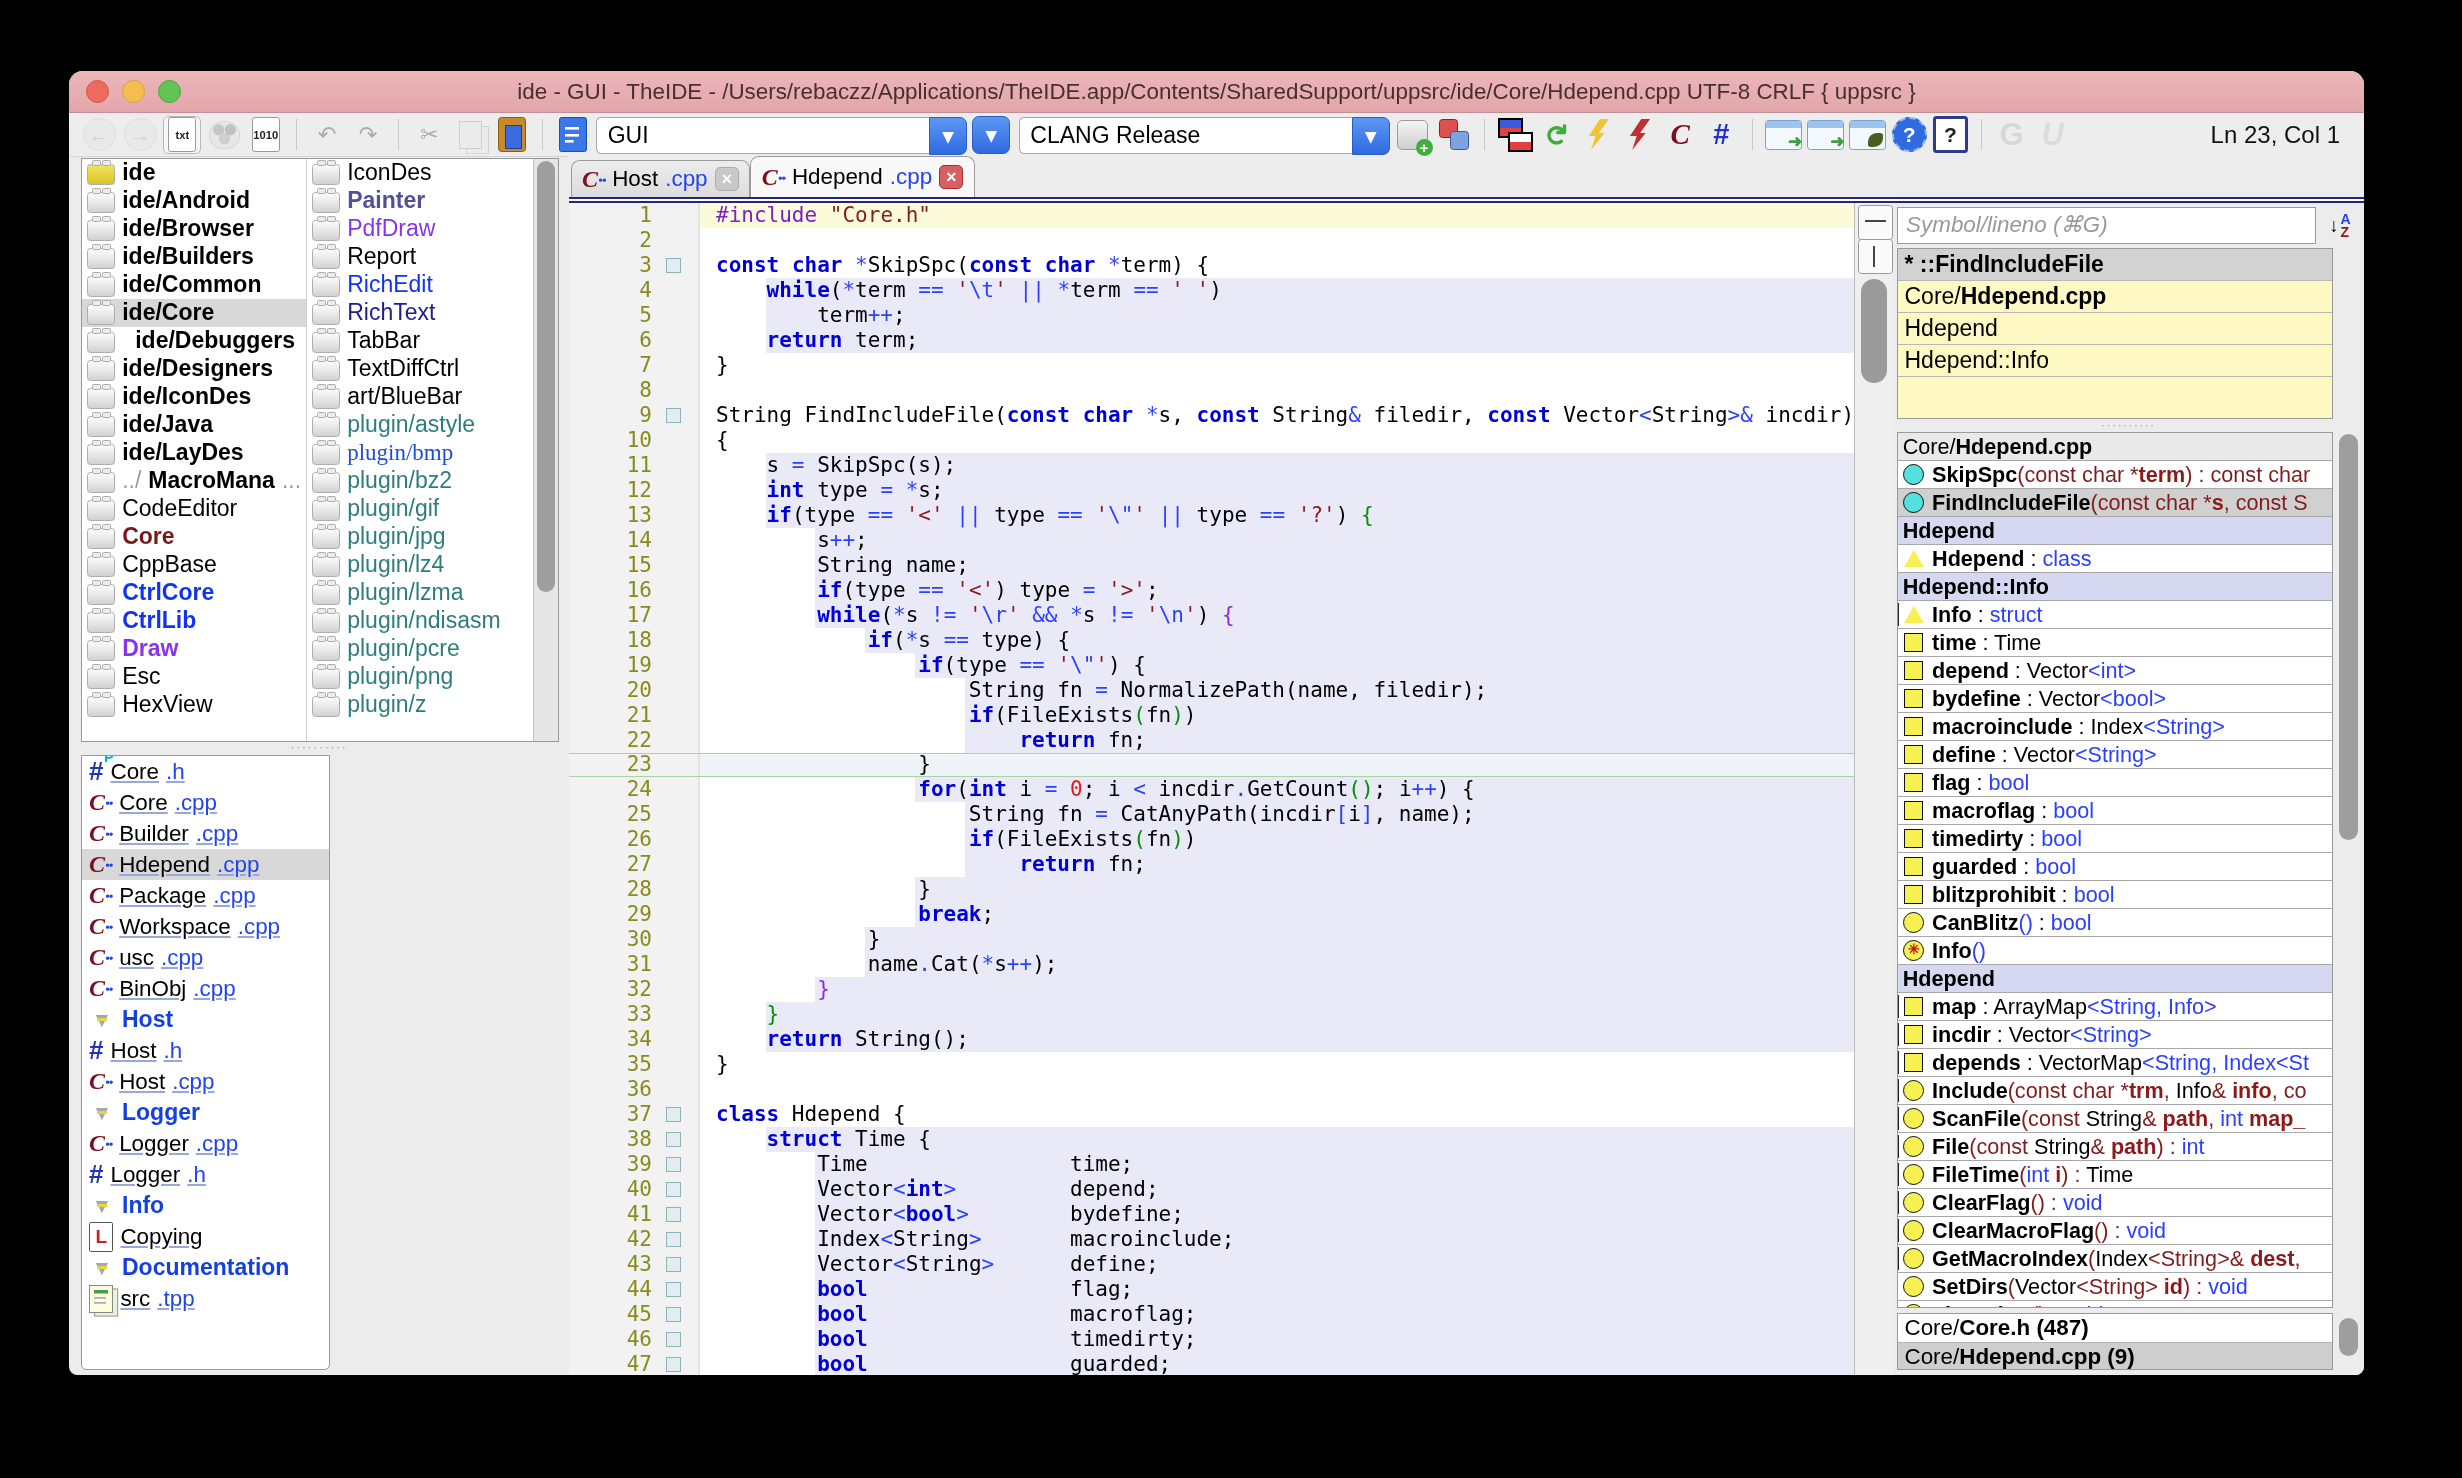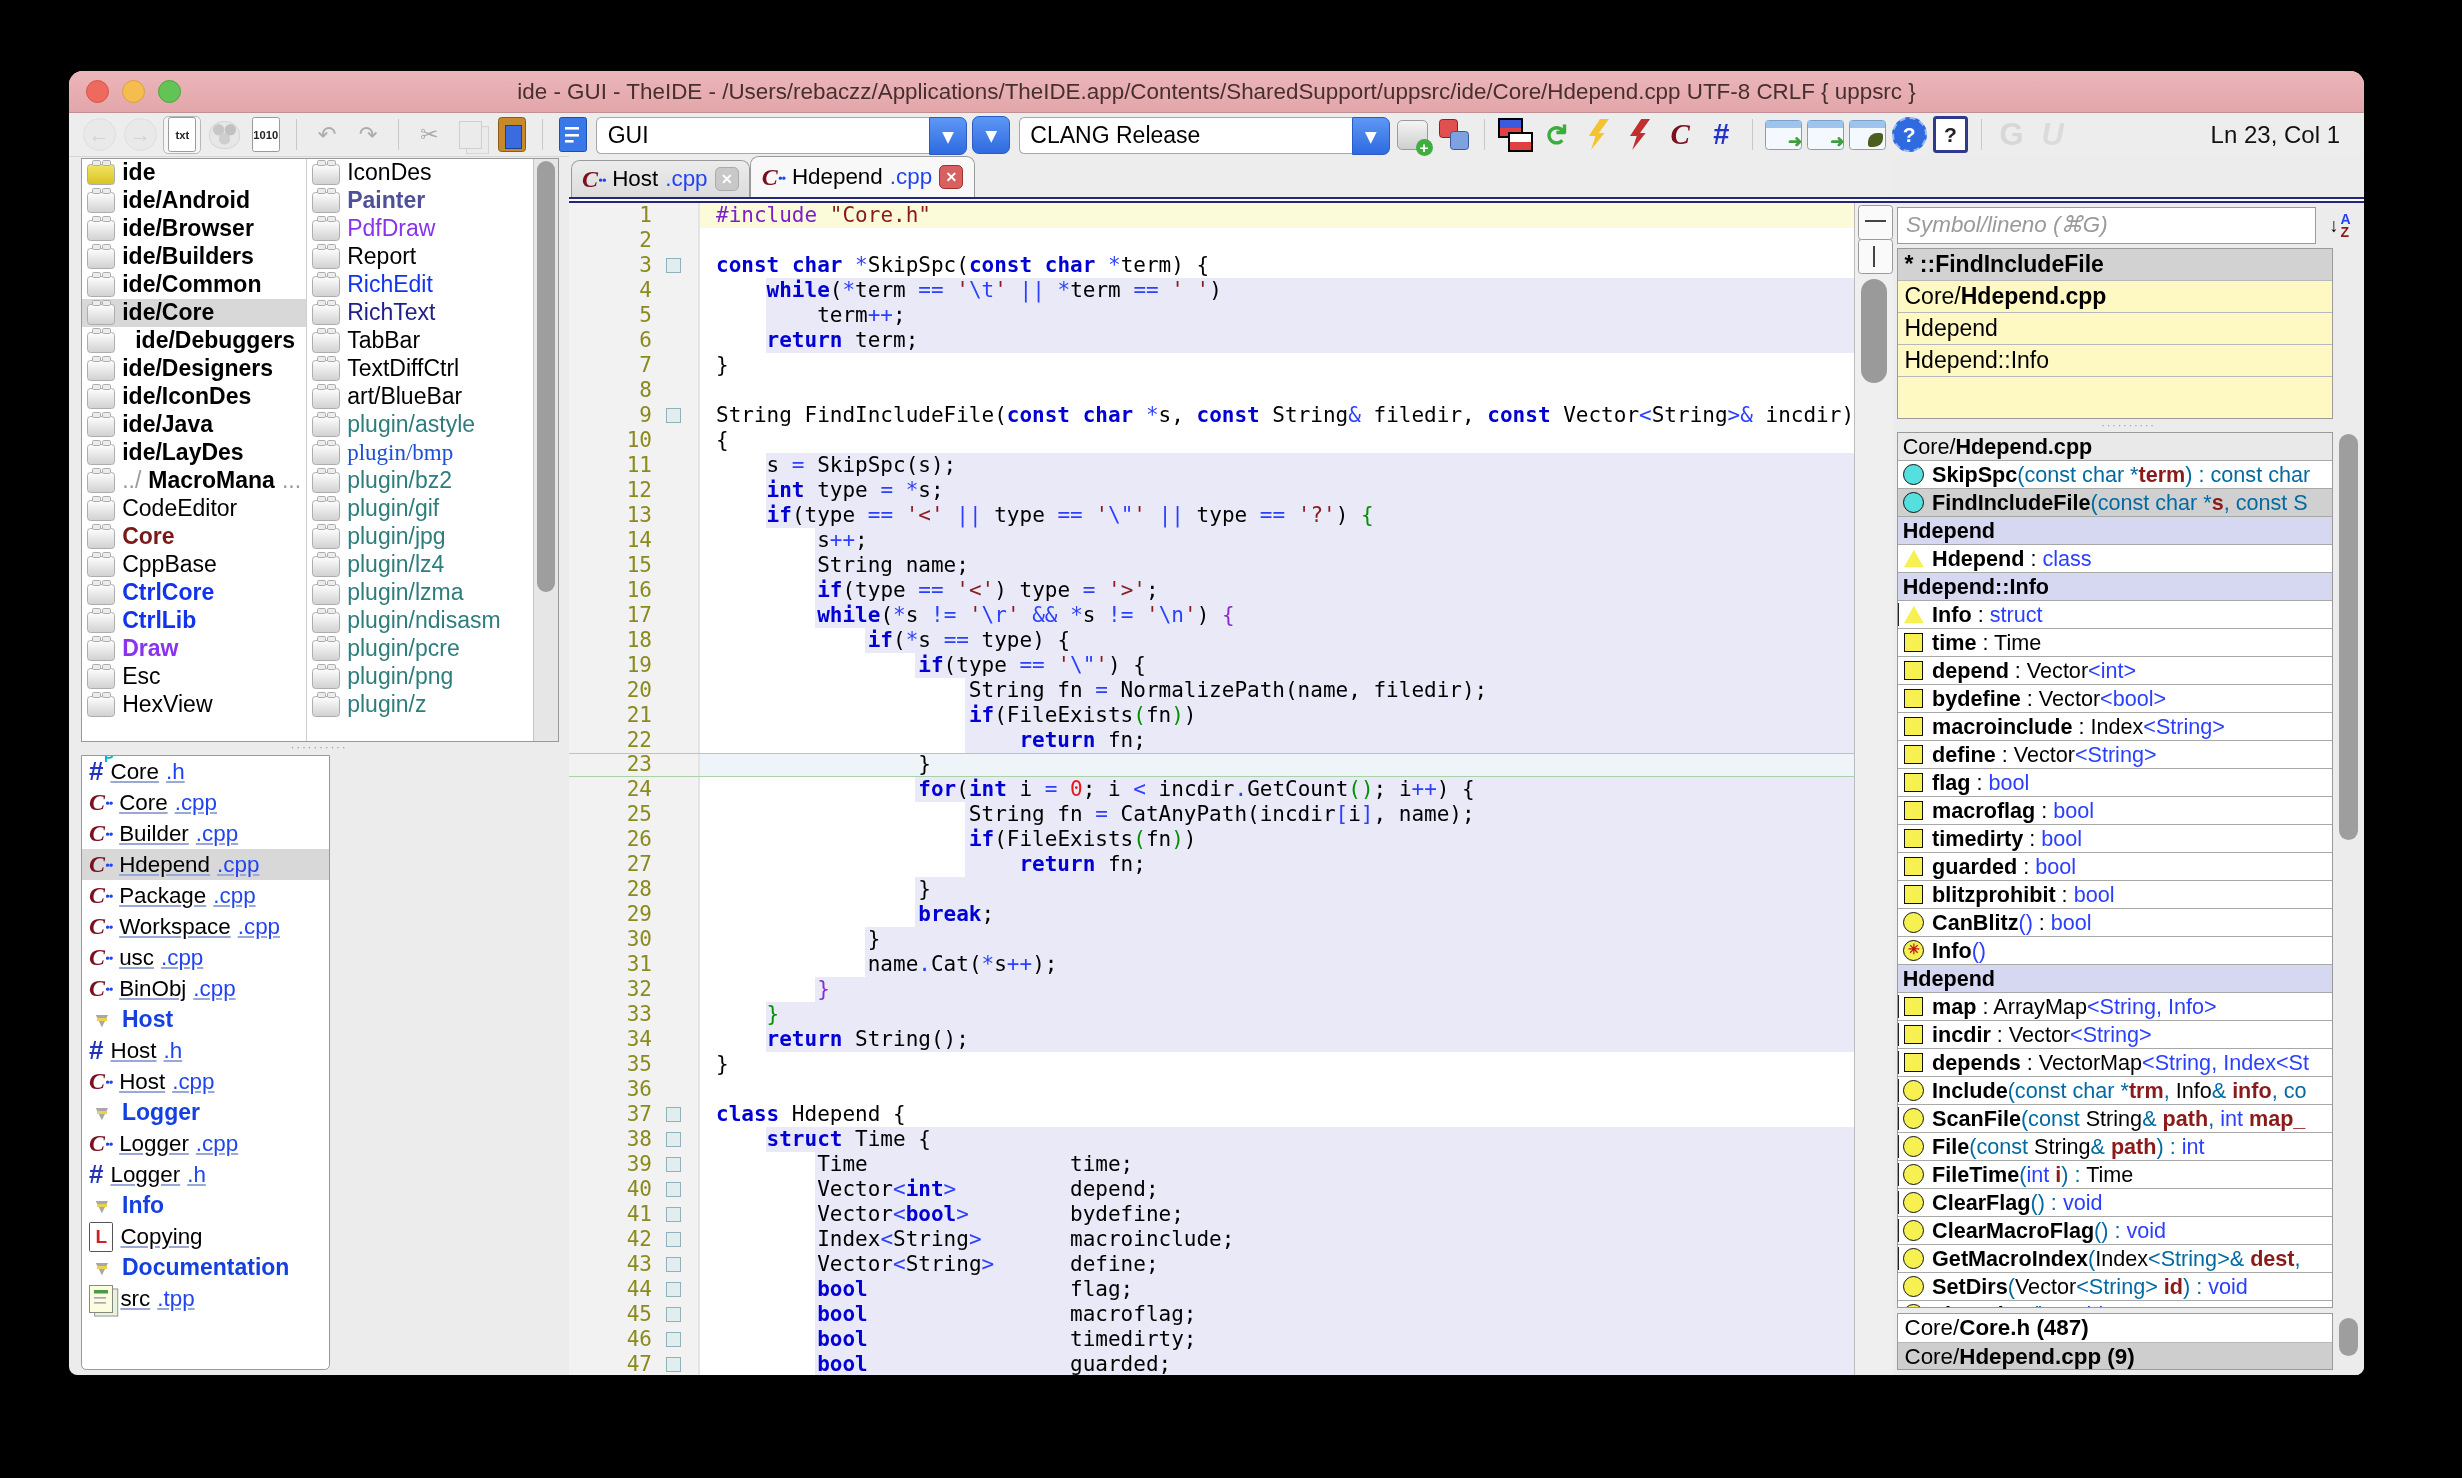--- a/index.html
+++ b/index.html
@@ -148,21 +148,21 @@
   .srow.header{background:#e9e9e9;}
   .srow.section{background:#d6d8f2;font-weight:bold;}
   .srow.sel{background:#d0d0d0;}
   .sicon{flex:none;width:22.4px;height:22.4px;display:flex;align-items:center;justify-content:center;position:relative;}
   .sicon.bar::before{content:"";position:absolute;left:-6px;top:0;bottom:0;width:2.6px;background:#222;}
   .ic-fn{width:19px;height:19px;border-radius:50%;background:#55e0e0;border:1.7px solid #111;}
   .ic-method{width:19px;height:19px;border-radius:50%;background:#f6f050;border:1.7px solid #111;}
   .ic-ctor{width:19px;height:19px;border-radius:50%;background:#f6f050;border:1.7px solid #111;color:#c01818;font-size:14px;line-height:17px;text-align:center;font-weight:bold;}
   .ic-field{width:17px;height:17px;background:#f6f050;border:1.7px solid #111;}
   .ic-type{width:21px;height:19px;background:#f6f050;clip-path:polygon(50% 4%,97% 96%,3% 96%);filter:drop-shadow(0 0 1.3px #000);}
-  .sb{font-weight:bold;color:#000;} .st{color:#000;} .so{color:#0369a1;margin-top:48px;} .sk{color:#2b40ff;} .sr{color:#8b1a1a;font-weight:bold;}
+  .sb{font-weight:bold;color:#000;} .st{color:#000;} .so{color:#7f1d1d;margin-top:48px;} .sk{color:#2b40ff;} .sr{color:#8b1a1a;font-weight:bold;}
   .botbox{position:absolute;left:3.5px;right:31px;bottom:5.2px;height:55px;background:#fff;border:0.9px solid #9a9a9a;overflow:hidden;}
   .botscroll{position:absolute;right:3.5px;width:24px;bottom:5.2px;height:55px;background:#ececec;}
   .botscroll .thumb{position:absolute;left:2.6px;right:2.6px;top:3.5px;height:38px;background:#9e9e9e;border-radius:9.5px;}
   .brow{height:28px;line-height:28px;font-size:22.4px;padding:0 7px;border-bottom:0.9px solid #b8b8b8;white-space:nowrap;}
   .brow.sel{background:#cecece;}
 </style>
 </head>
 <body>
 
 <div class="screen">

